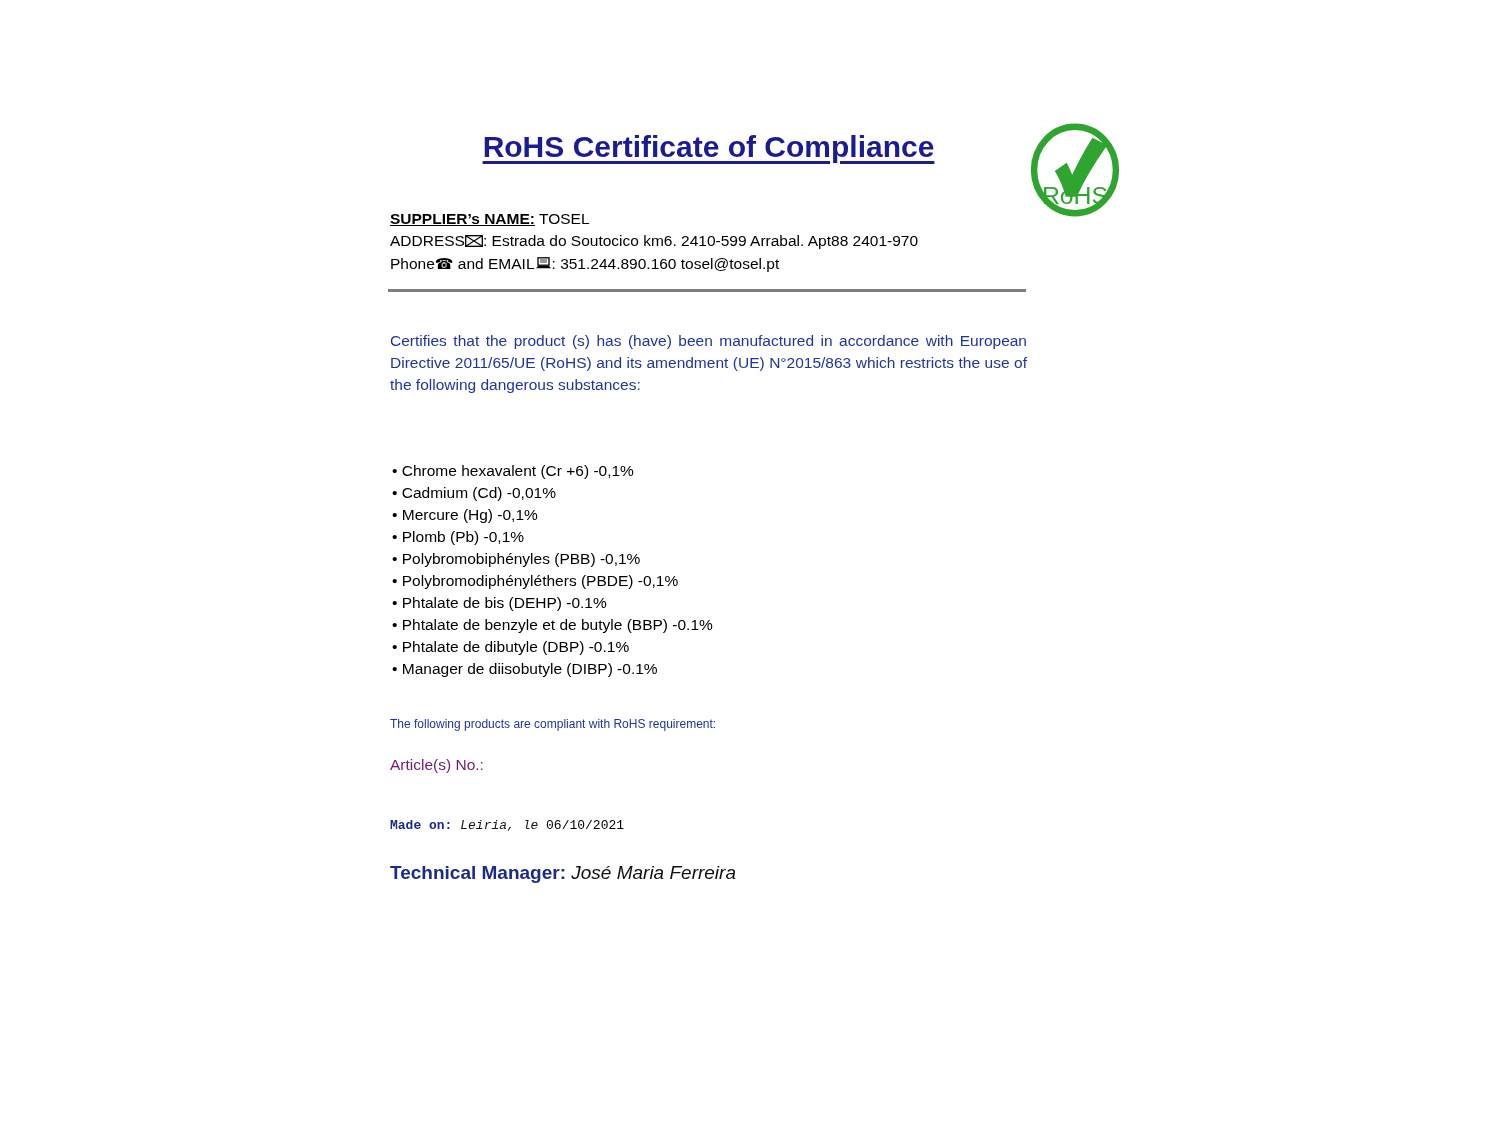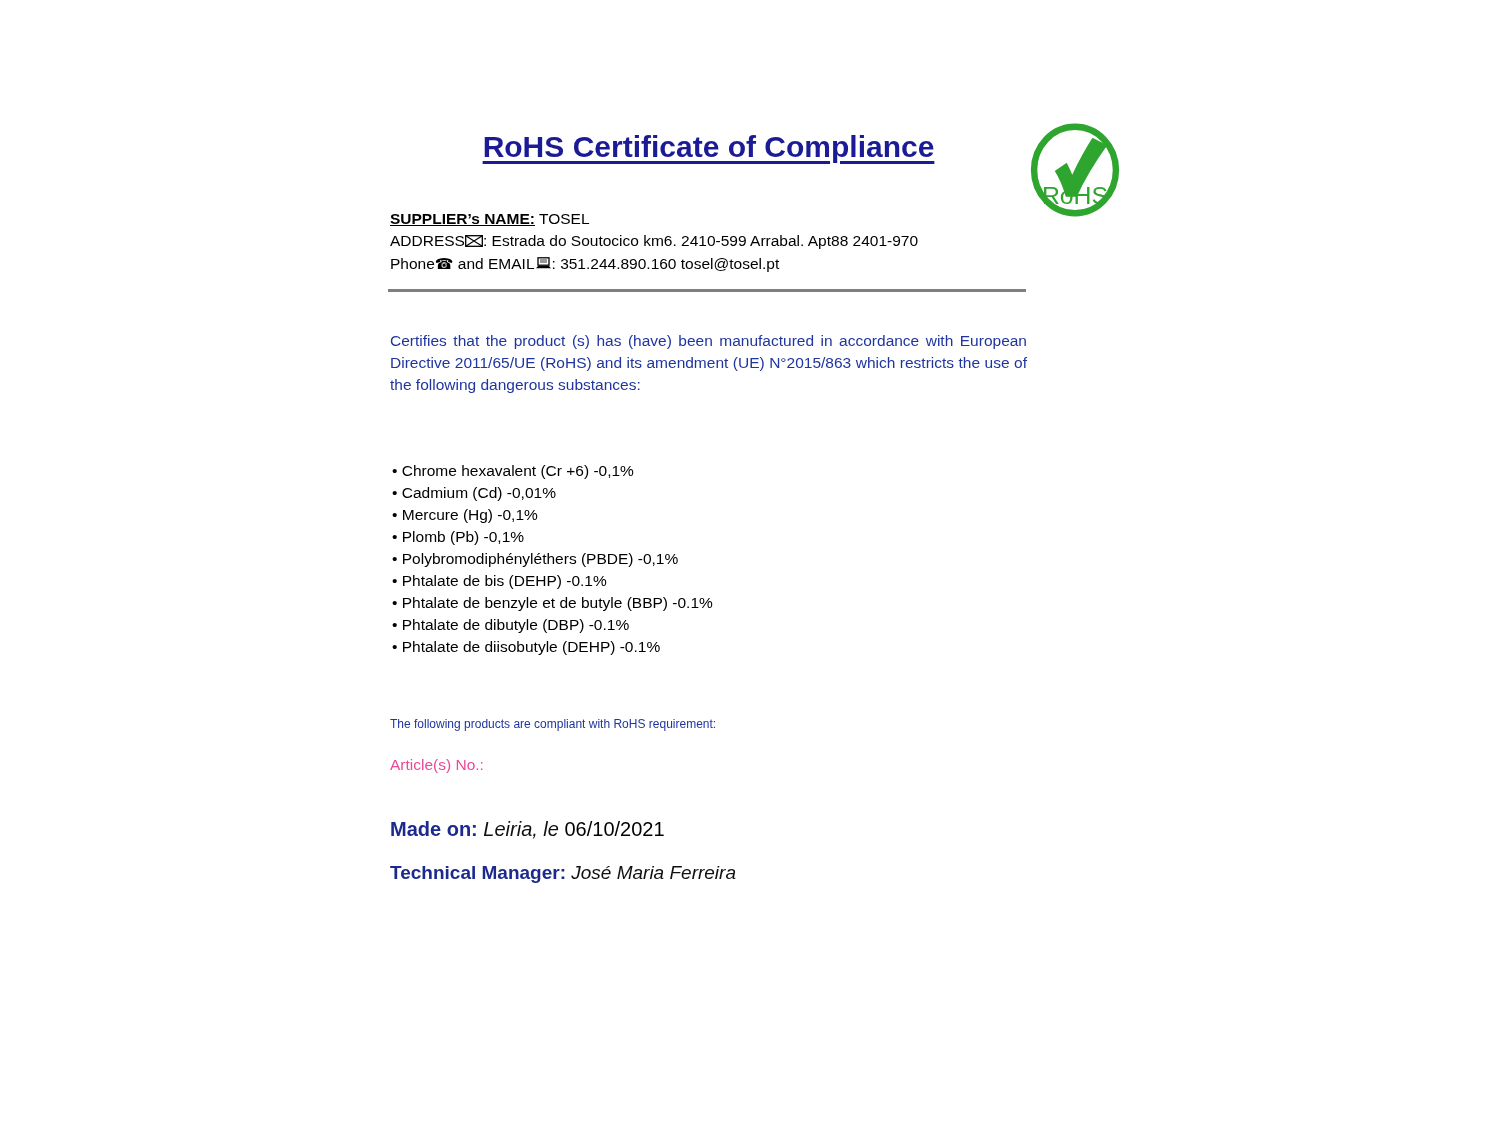--- a/index.html
+++ b/index.html
@@ -69,26 +69,27 @@
   .compliance-statement {
     position: absolute;
     left: 390px; top: 717px; width: 637px;
     font-size: 12px;
     color: #1f35a0;
   }
   .article-line {
     position: absolute;
     left: 390px; top: 756px; width: 637px;
     font-size: 15.5px;
-    color: #ec4899;
+    color: #701a75;
   }
   .made-on-line {
     position: absolute;
     left: 390px; top: 818px; width: 637px;
-    font-size: 20px;
+    font-size: 13px;
+    font-family: Liberation Mono, monospace;
   }
   .manager-line {
     position: absolute;
     left: 390px; top: 862px; width: 637px;
     font-size: 19px;
   }
   .navy-label { font-weight: bold; color: #1b2a8c; }
   .italic-val { font-style: italic; color: #111; }
   .signature {
     position: absolute;
@@ -143,25 +144,26 @@
 
   <div class="rule"></div>
 
   <p class="cert-paragraph">Certifies that the product (s) has (have) been manufactured in accordance with European Directive 2011/65/UE (RoHS) and its amendment (UE) N°2015/863 which restricts the use of the following dangerous substances:</p>
 
   <ul class="substances">
     <li>Chrome hexavalent (Cr +6) -0,1%</li>
     <li>Cadmium (Cd) -0,01%</li>
     <li>Mercure (Hg) -0,1%</li>
     <li>Plomb (Pb) -0,1%</li>
+    <li>Polybromobiphényles (PBB) -0,1%</li>
     <li>Polybromodiphényléthers (PBDE) -0,1%</li>
     <li>Phtalate de bis (DEHP) -0.1%</li>
     <li>Phtalate de benzyle et de butyle (BBP) -0.1%</li>
     <li>Phtalate de dibutyle (DBP) -0.1%</li>
-    <li>Phtalate de diisobutyle (DEHP) -0.1%</li>
+    <li>Manager de diisobutyle (DIBP) -0.1%</li>
   </ul>
 
   <div class="compliance-statement">The following products are compliant with RoHS requirement:</div>
 
   <div class="article-line">Article(s) No.:</div>
 
   <div class="made-on-line">
     <span class="navy-label">Made on:</span><span class="italic-val"> Leiria, le </span><span>06/10/2021</span>
   </div>
 

